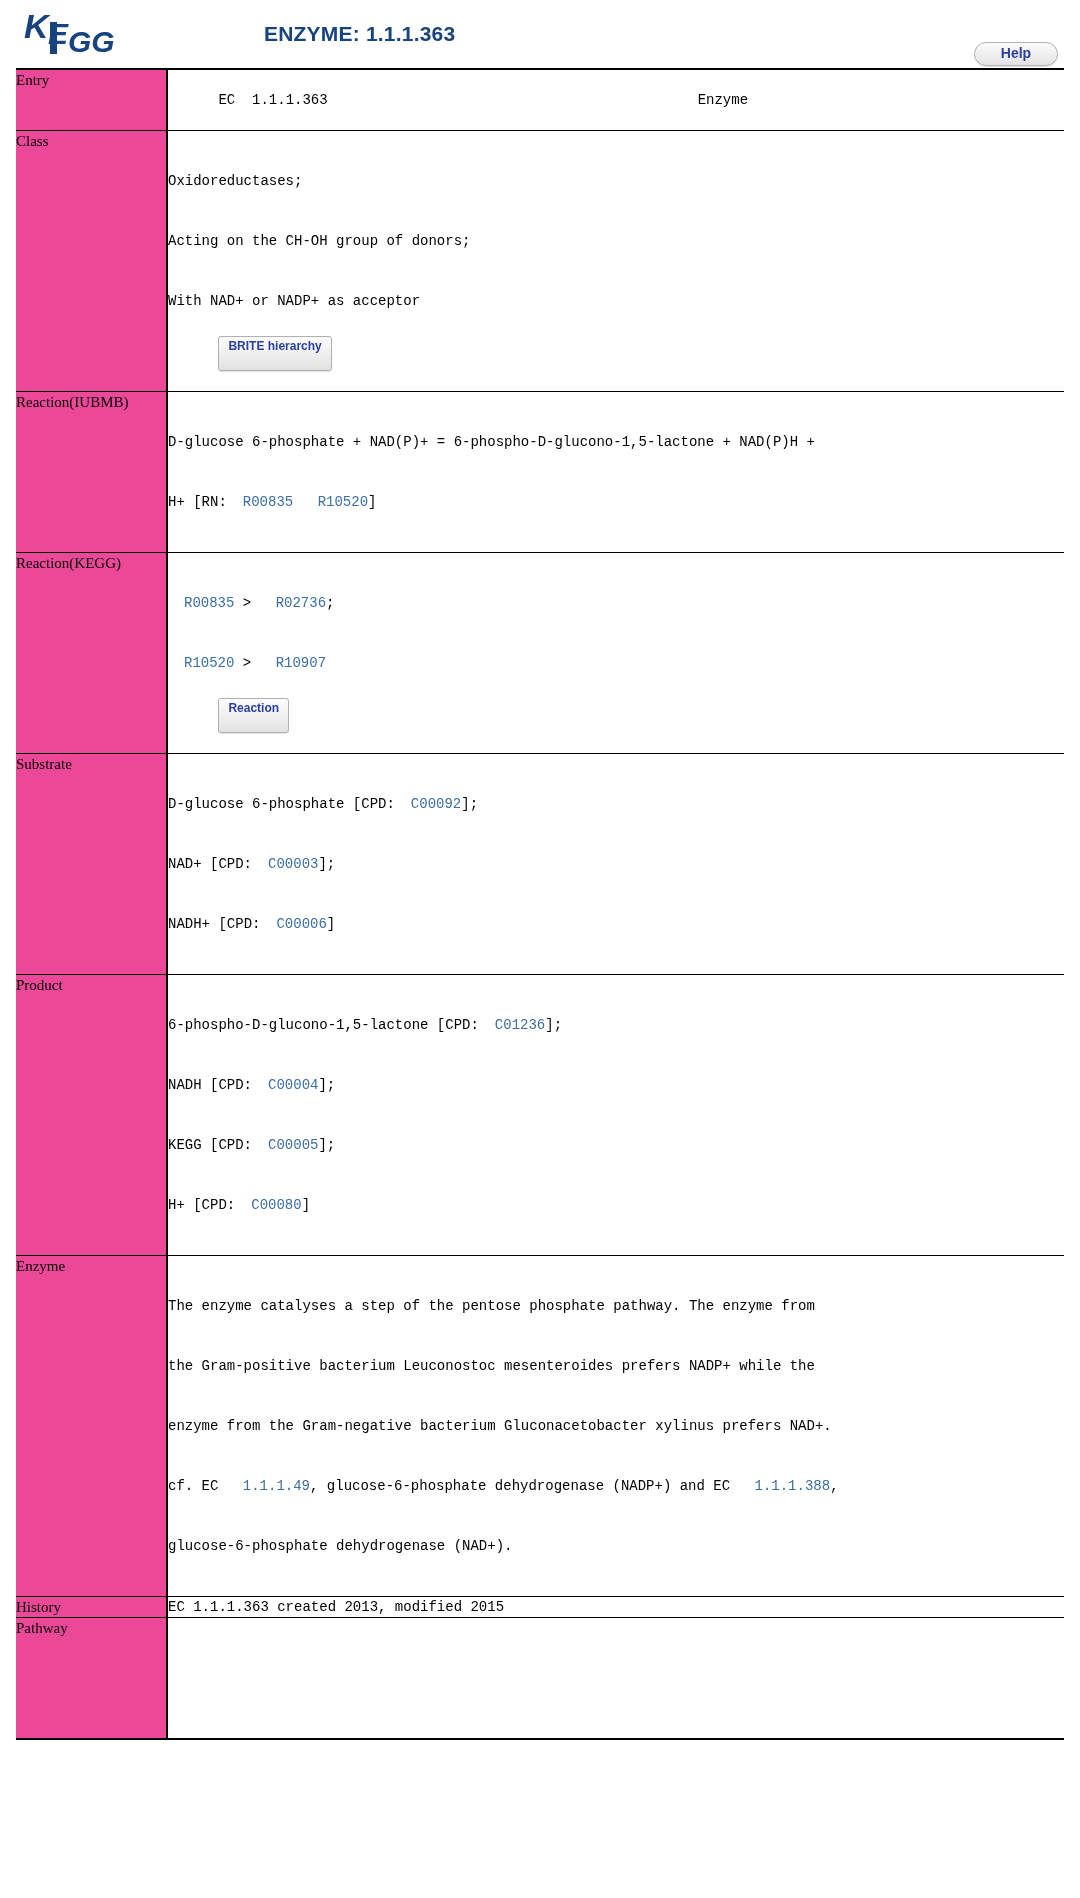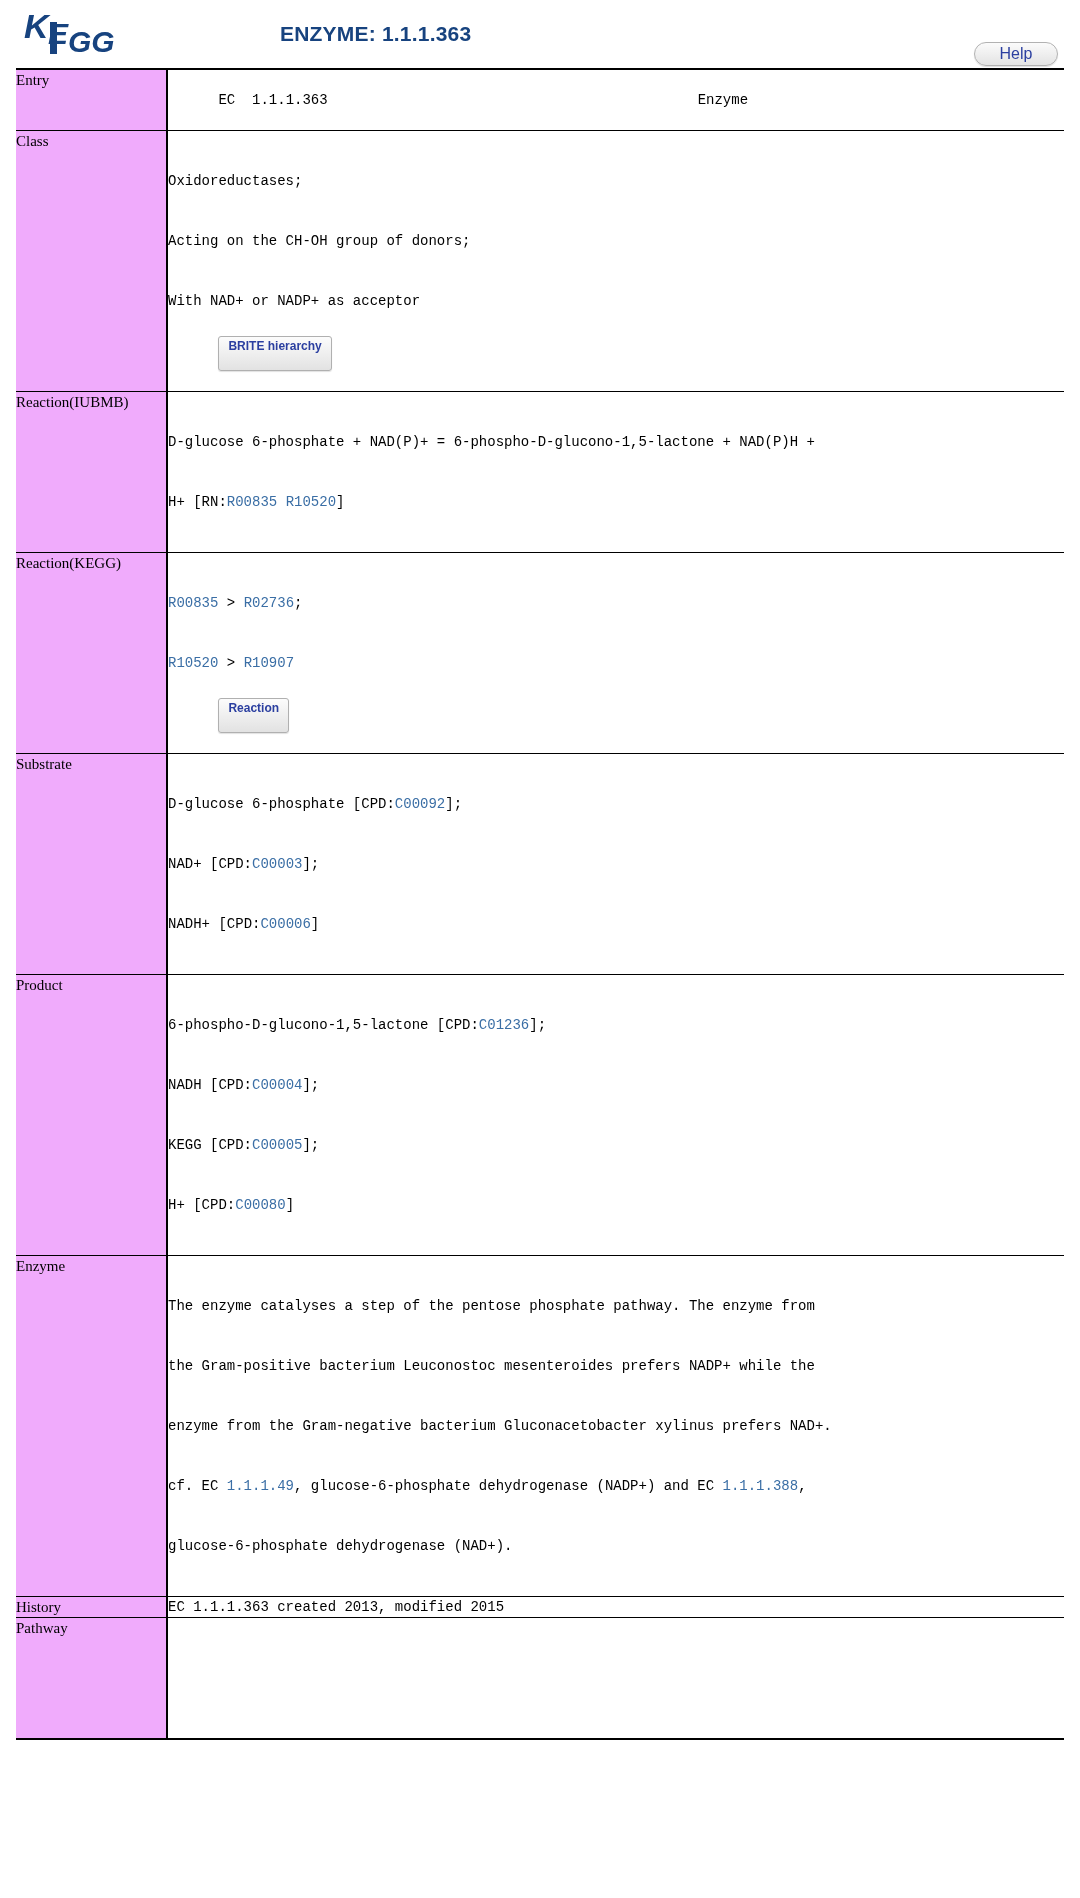--- a/index.html
+++ b/index.html
@@ -23,39 +23,39 @@
   .logo {
     position: absolute;
     left: 22px;
     top: 8px;
     width: 110px;
     height: 56px;
   }
   .logo svg { display:block; }
   .page-title {
     position: absolute;
-    left: 280px;
+    left: 264px;
     top: 22px;
     font-family: "Liberation Sans", sans-serif;
     font-weight: bold;
     font-size: 21px;
     color: #17437f;
     letter-spacing: 0.2px;
   }
   .help-btn {
     position: absolute;
     right: 22px;
     top: 42px;
     width: 82px;
     height: 22px;
     line-height: 21px;
     text-align: center;
     font-family: "Liberation Sans", sans-serif;
-    font-size: 16px;
-    font-weight: normal;
+    font-size: 14px;
+    font-weight: bold;
     color: #2b3fa0;
     background: linear-gradient(#fbfbfb, #e3e3e3);
     border: 1px solid #b2b2b2;
     border-radius: 12px;
     box-shadow: 0 1px 1px rgba(0,0,0,.13);
     cursor: pointer;
   }
 
   
   table.kegg {
@@ -66,21 +66,21 @@
     border-top: 2px solid #000;
     border-bottom: 2px solid #000;
   }
   table.kegg > tbody > tr > th,
   table.kegg > tbody > tr > td {
     vertical-align: top;
     padding: 0;
   }
   th.key {
     width: 150px;
-    background: #f0abfc;
+    background: #ec4899;
     border-right: 2px solid #000;
     border-bottom: 1px solid #000;
     text-align: left;
     font-weight: normal;
     font-size: 15px;
     font-family: "Liberation Serif", serif;
     padding: 5px 6px 6px 8px;
     line-height: 20px;
     white-space: nowrap;
   }
@@ -90,20 +90,21 @@
     font-size: 15px;
     line-height: 20px;
     font-family: "Liberation Mono", "DejaVu Sans Mono", monospace;
     font-size: 14px;
     white-space: pre-wrap;
     word-break: break-word;
   }
   a.lnk {
     color: #3a6ea5;
     text-decoration: none;
+    margin-left: 16px;
   }
   .pad-right { display:inline-block; width: 370px; }
 
   
   .minibtn {
     display: inline-block;
     margin-top: 5px;
     padding: 2px 9px 16px 9px;
     font-family: "Liberation Sans", sans-serif;
     font-size: 12px;

